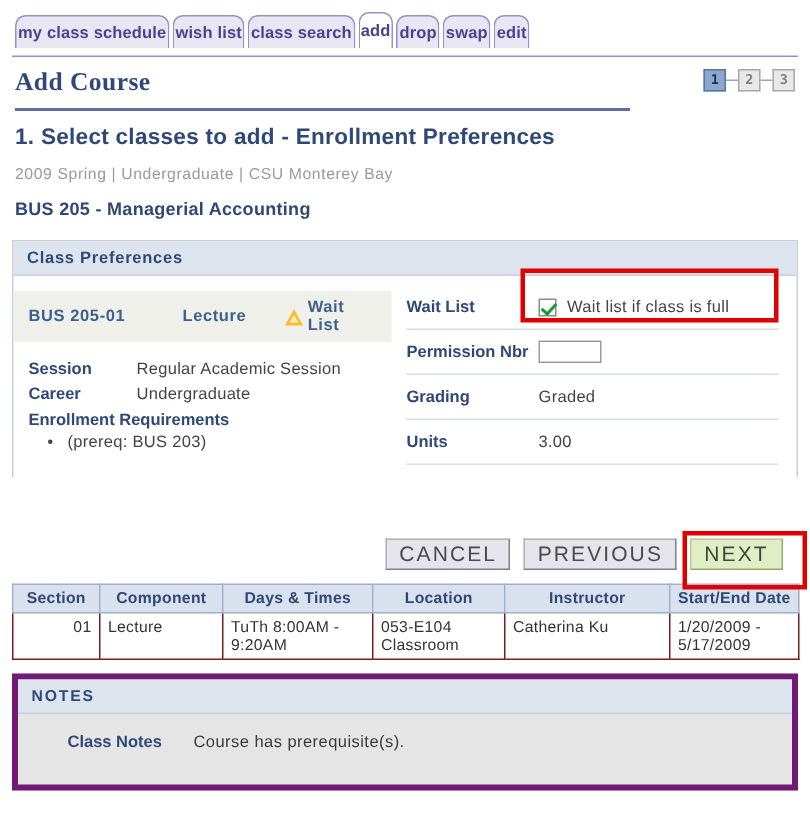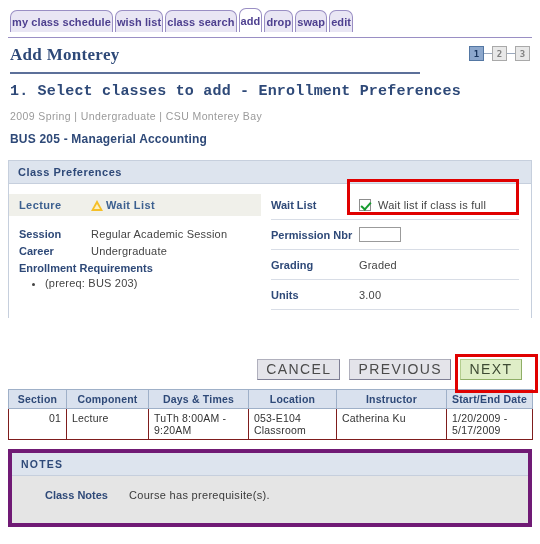--- a/index.html
+++ b/index.html
@@ -102,21 +102,21 @@
     border-color: #5477a3;
     color: #16335c;
   }
   .step-link {
     width: 8px; height: 1px;
     background: #9aa8bd;
   }
 
   
   .section-heading {
-    font-family: Liberation Mono, monospace;
+    font-family: Liberation Sans, sans-serif;
     font-size: 15px;
     font-weight: bold;
     color: #2e4978;
     margin: 9px 10px 0 10px;
     letter-spacing: 0.2px;
   }
   .breadcrumb {
     margin: 10px 10px 0 10px;
     font-size: 10.5px;
     color: #9a9a9a;
@@ -390,41 +390,42 @@
   }
 </style>
 </head>
 <body>
 
 <div class="tab-strip">
   <span class="tab">my class schedule</span><span class="tab">wish list</span><span class="tab">class search</span><span class="tab active">add</span><span class="tab">drop</span><span class="tab">swap</span><span class="tab">edit</span>
 </div>
 
 <div class="page-title-row">
-  <div class="page-title">Add Monterey</div>
+  <div class="page-title">Add Course</div>
   <div class="steps">
     <span class="step active">1</span>
     <span class="step-link"></span>
     <span class="step">2</span>
     <span class="step-link"></span>
     <span class="step">3</span>
   </div>
 </div>
 <div class="title-rule"></div>
 
 <div class="section-heading">1.  Select classes to add - Enrollment Preferences</div>
 <div class="breadcrumb">2009 Spring | Undergraduate | CSU Monterey Bay</div>
 <div class="course-title">BUS  205 - Managerial Accounting</div>
 
 <div class="pref-panel">
   <div class="pref-header">Class Preferences</div>
   <div class="pref-body">
 
     <div class="pref-left">
       <div class="class-row">
+        <span class="c-code">BUS 205-01</span>
         <span class="c-comp">Lecture</span>
         <span class="c-wait">
           <span class="warn-tri"></span>
           <span>Wait List</span>
         </span>
       </div>
 
       <div class="detail-list">
         <div class="detail-row">
           <span class="detail-label">Session</span>

